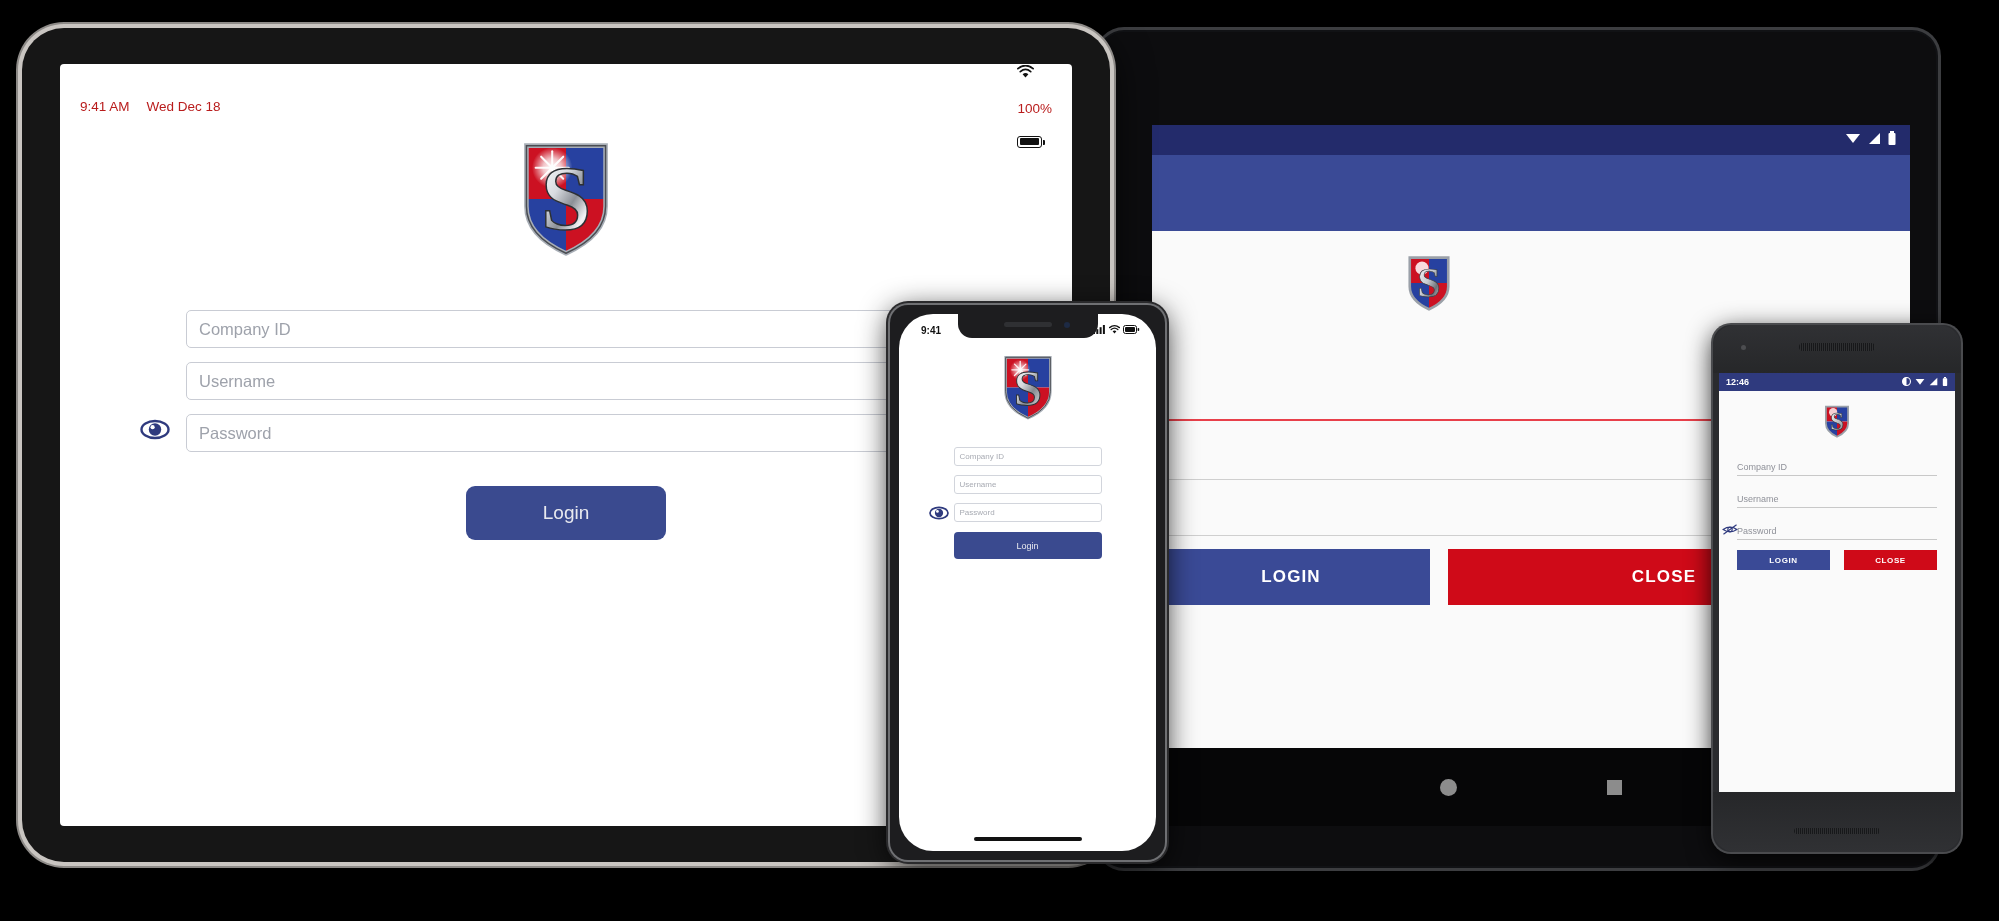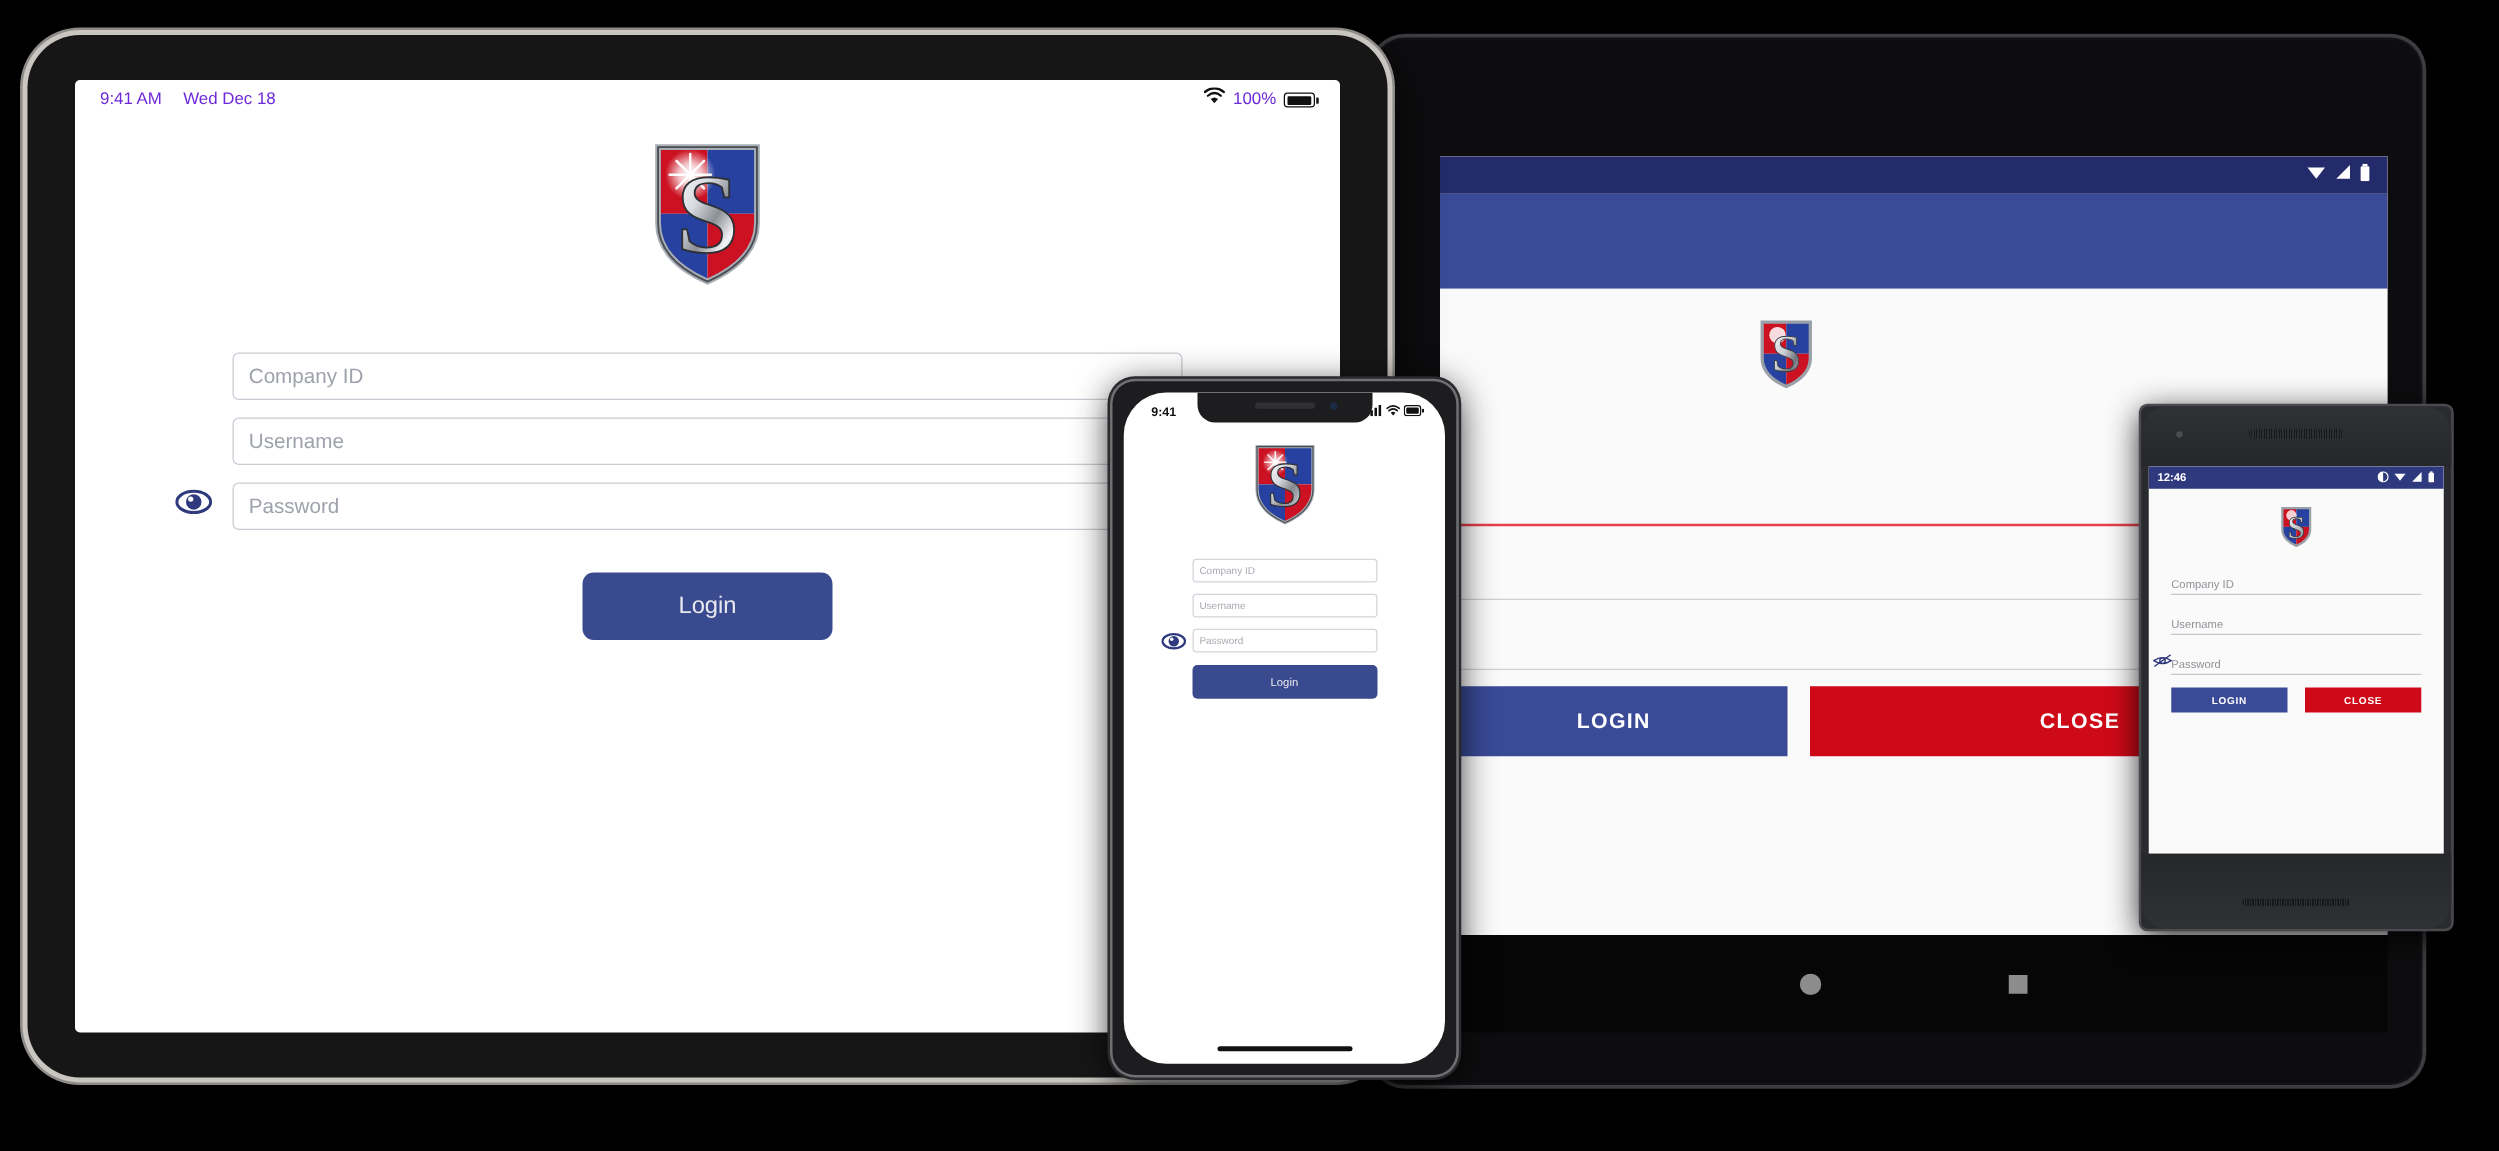--- a/index.html
+++ b/index.html
@@ -58,24 +58,24 @@
     background: #161616;
     border-radius: 42px;
     box-shadow: 0 0 0 4px #c9c5c1, 0 0 0 6px #8d8a87, 0 10px 40px rgba(0,0,0,0.9);
   }
   #ipad .ipad-screen {
     position: absolute; left: 38px; top: 36px; right: 38px; bottom: 36px;
     background: #ffffff; border-radius: 4px; overflow: hidden;
   }
   .ipad-statusbar {
     height: 28px; display:flex; align-items:center; padding: 0 20px;
-    font-size: 13.5px; color: #6d28d9; font-weight: 500;
+    font-size: 13.5px; color: #b91c1c; font-weight: 500; margin-top: 28px;
   }
   .ipad-status-left { display:flex; gap: 17px; }
-  .ipad-status-right { margin-left:auto; display:flex; align-items:flex-end; gap: 6px; }
+  .ipad-status-right { margin-left:auto; display:flex; align-items:flex-start; gap: 20px; flex-direction: column; }
   .ipad-body { padding-top: 10px; }
   .ipad-logo-wrap { display:flex; justify-content:center; margin-top: 10px; }
   .ipad-form { margin-top: 52px; padding: 0 0 0 0; position: relative; }
   .ipad-field {
     margin: 0 auto 14px auto; width: 760px; height: 38px;
     border: 1px solid #c9ccd4; border-radius: 5px;
     display:flex; align-items:center; padding: 0 12px;
     font-size: 16.5px; color: #9ea2ab; background:#fff;
   }
   .ipad-field.pw-row { margin-bottom: 0; }
@@ -124,23 +124,23 @@
     color:#e8e9ef; font-size: 9px; font-family:"Liberation Sans", sans-serif;
     display:flex; align-items:center; justify-content:center; cursor:pointer;
   }
   .ip-home-indicator {
     position:absolute; bottom: 10px; left: 50%; transform: translateX(-50%);
     width: 108px; height: 4px; background:#111; border-radius:3px;
   }
 
   
   #android-phone {
-    left: 1713px; top: 325px; width: 248px; height: 418px;
+    left: 1713px; top: 325px; width: 248px; height: 527px;
     background: #2a2b2e;
-    border-radius: 5px;
+    border-radius: 18px;
     box-shadow: 0 0 0 2px #4a4b4e, 0 6px 26px rgba(0,0,0,0.9);
   }
   #android-phone .ap-topbar { position:absolute; left:0; right:0; top:0; height: 48px; border-radius: 22px 22px 0 0;
     background: linear-gradient(180deg,#303134 0%, #262729 100%); }
   .ap-earpiece { position:absolute; left:50%; transform:translateX(-50%); top: 18px; width: 76px; height: 8px; background:#17181a; border-radius: 4px;
      background-image: repeating-linear-gradient(90deg,#17181a 0 1px, #2e2f31 1px 2px); }
   .ap-cam { position:absolute; left: 28px; top: 20px; width: 5px; height: 5px; border-radius:50%; background:#4c4d50; }
   #android-phone .ap-screen {
     position:absolute; left: 6px; top: 48px; right: 6px; bottom: 60px;
     background:#fafafa; overflow:hidden;

